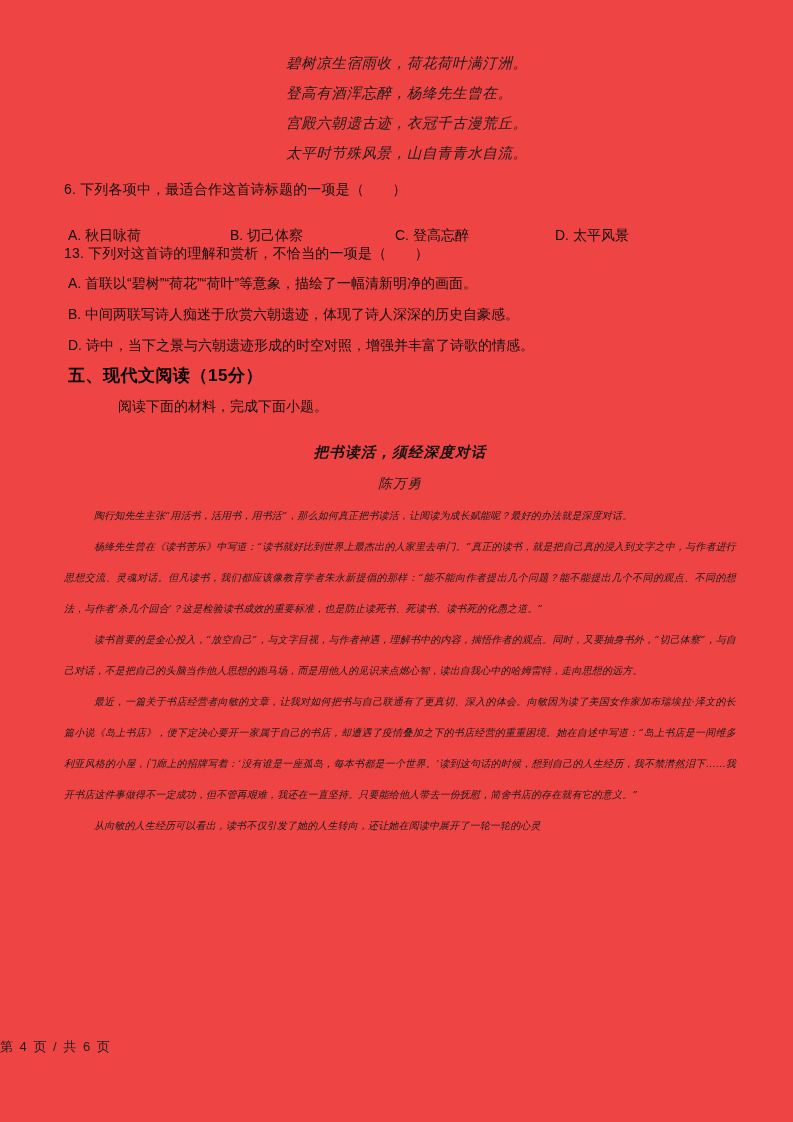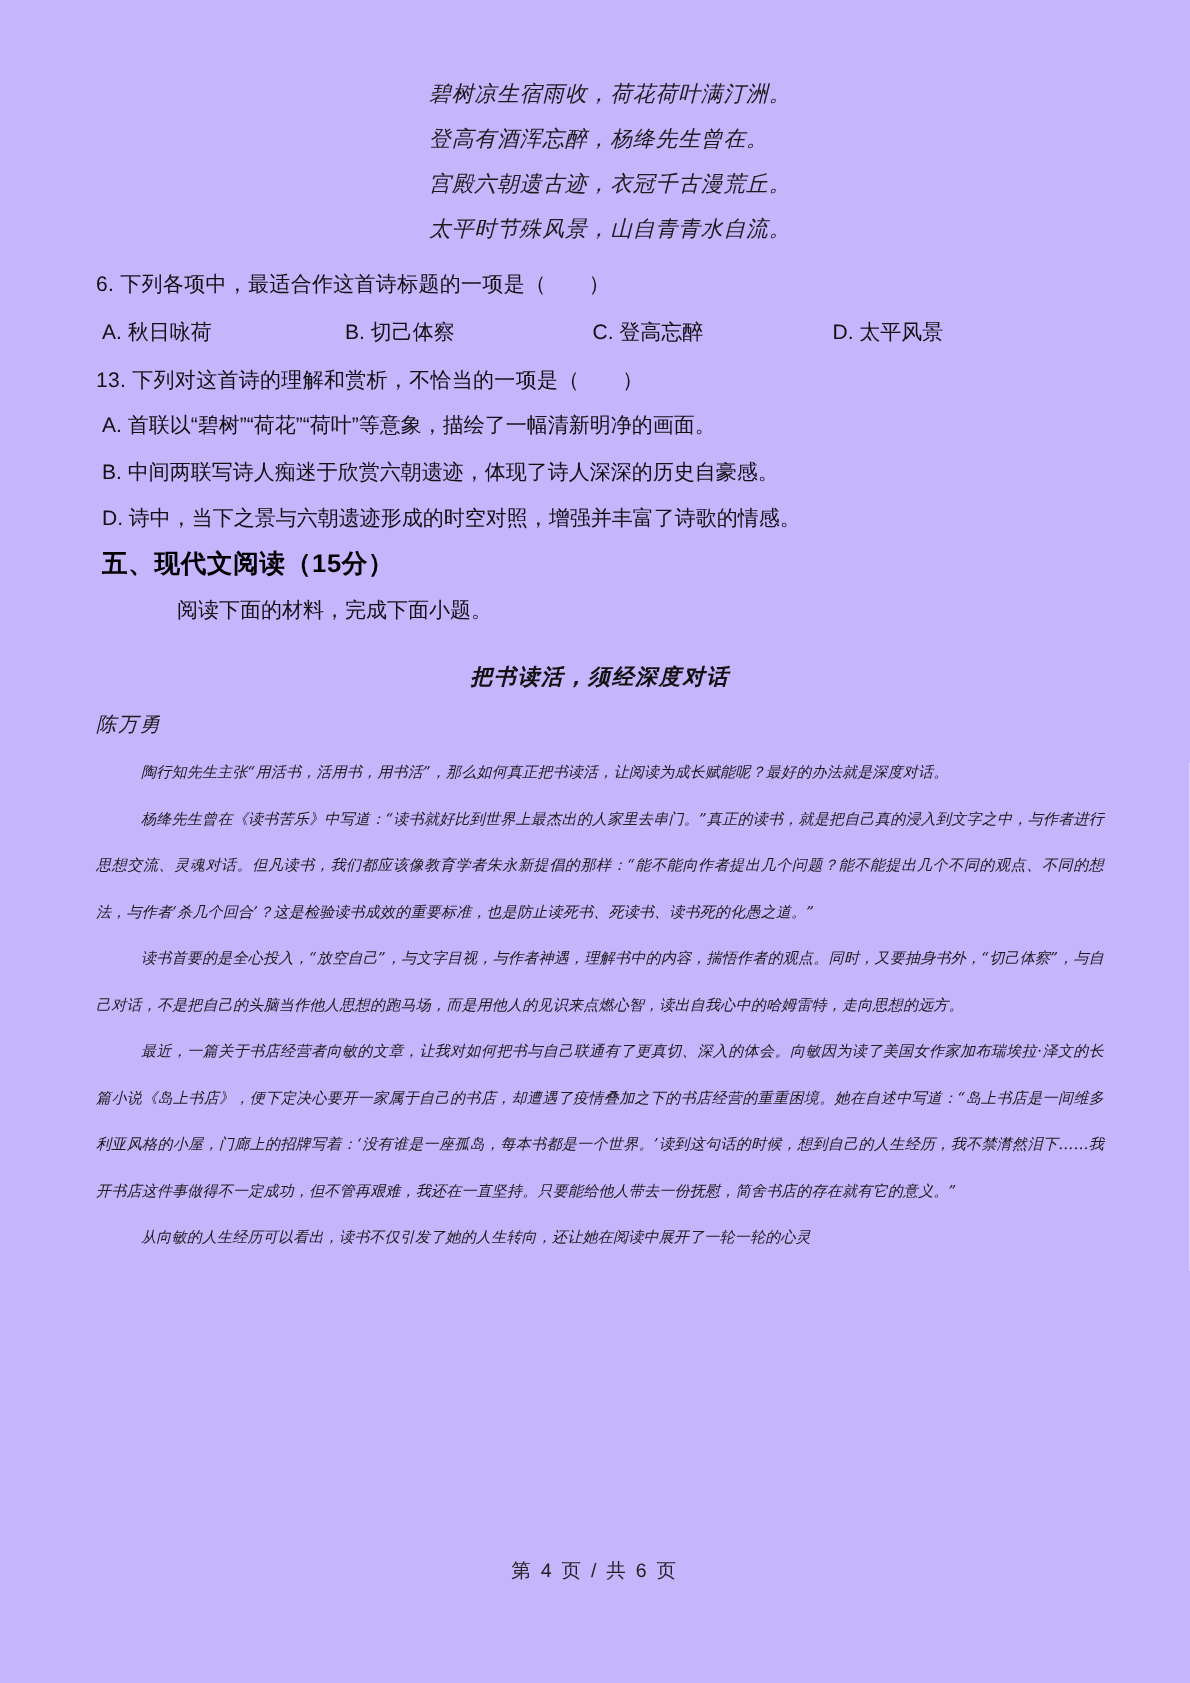--- a/index.html
+++ b/index.html
@@ -14,21 +14,21 @@
     position: relative;
     font-family: "DejaVu Serif", "Liberation Serif", serif;
     color: #1a1a1a;
     overflow: hidden;
   }
   .page {
     position: absolute;
     left: 0; top: 0;
     width: 793px;
     height: 1122px;
-    background: #c4b5fd;
+    background: #ef4444;
   }
   .content {
     position: absolute;
     left: 64px;
     top: 48px;
     width: 672px;
   }
 
   
   .poem {
@@ -59,21 +59,21 @@
     position: relative;
     height: 30px;
     font-family: "Liberation Sans", "DejaVu Sans", sans-serif;
     font-size: 14px;
     line-height: 30px;
     color: #111;
     white-space: nowrap;
   }
   .opt-row .opt {
     position: absolute;
-    top: 2px;
+    top: 16px;
     text-align: center;
   }
   .opt-a { left: 4px; }
   .opt-b { left: 166px; }
   .opt-c { left: 331px; }
   .opt-d { left: 491px; }
   .opt-block {
     font-family: "Liberation Sans", "DejaVu Sans", sans-serif;
     font-size: 14px;
     line-height: 31px;
@@ -107,20 +107,21 @@
     font-family: "DejaVu Serif", "Liberation Serif", serif;
     font-style: italic;
     font-weight: bold;
     font-size: 14.5px;
     line-height: 32px;
     letter-spacing: 1.2px;
     margin-top: 14px;
     color: #111;
   }
   .article-author {
+    text-align: center;
     font-family: "DejaVu Serif", "Liberation Serif", serif;
     font-style: italic;
     font-size: 13.5px;
     line-height: 30px;
     letter-spacing: 1px;
     color: #1d1d1d;
     margin-bottom: 2px;
   }
   .para {
     font-family: "DejaVu Serif", "Liberation Serif", serif;
@@ -134,21 +135,21 @@
     text-justify: inter-character;
     margin: 0;
   }
 
   
   .footer {
     position: absolute;
     left: 0;
     top: 1038px;
     width: 793px;
-    text-align: center;
+    text-align: left;
     font-family: "Liberation Sans", "DejaVu Sans", sans-serif;
     font-size: 13px;
     color: #222;
     letter-spacing: 1.5px;
   }
 </style>
 </head>
 <body>
 
 <div class="page">

